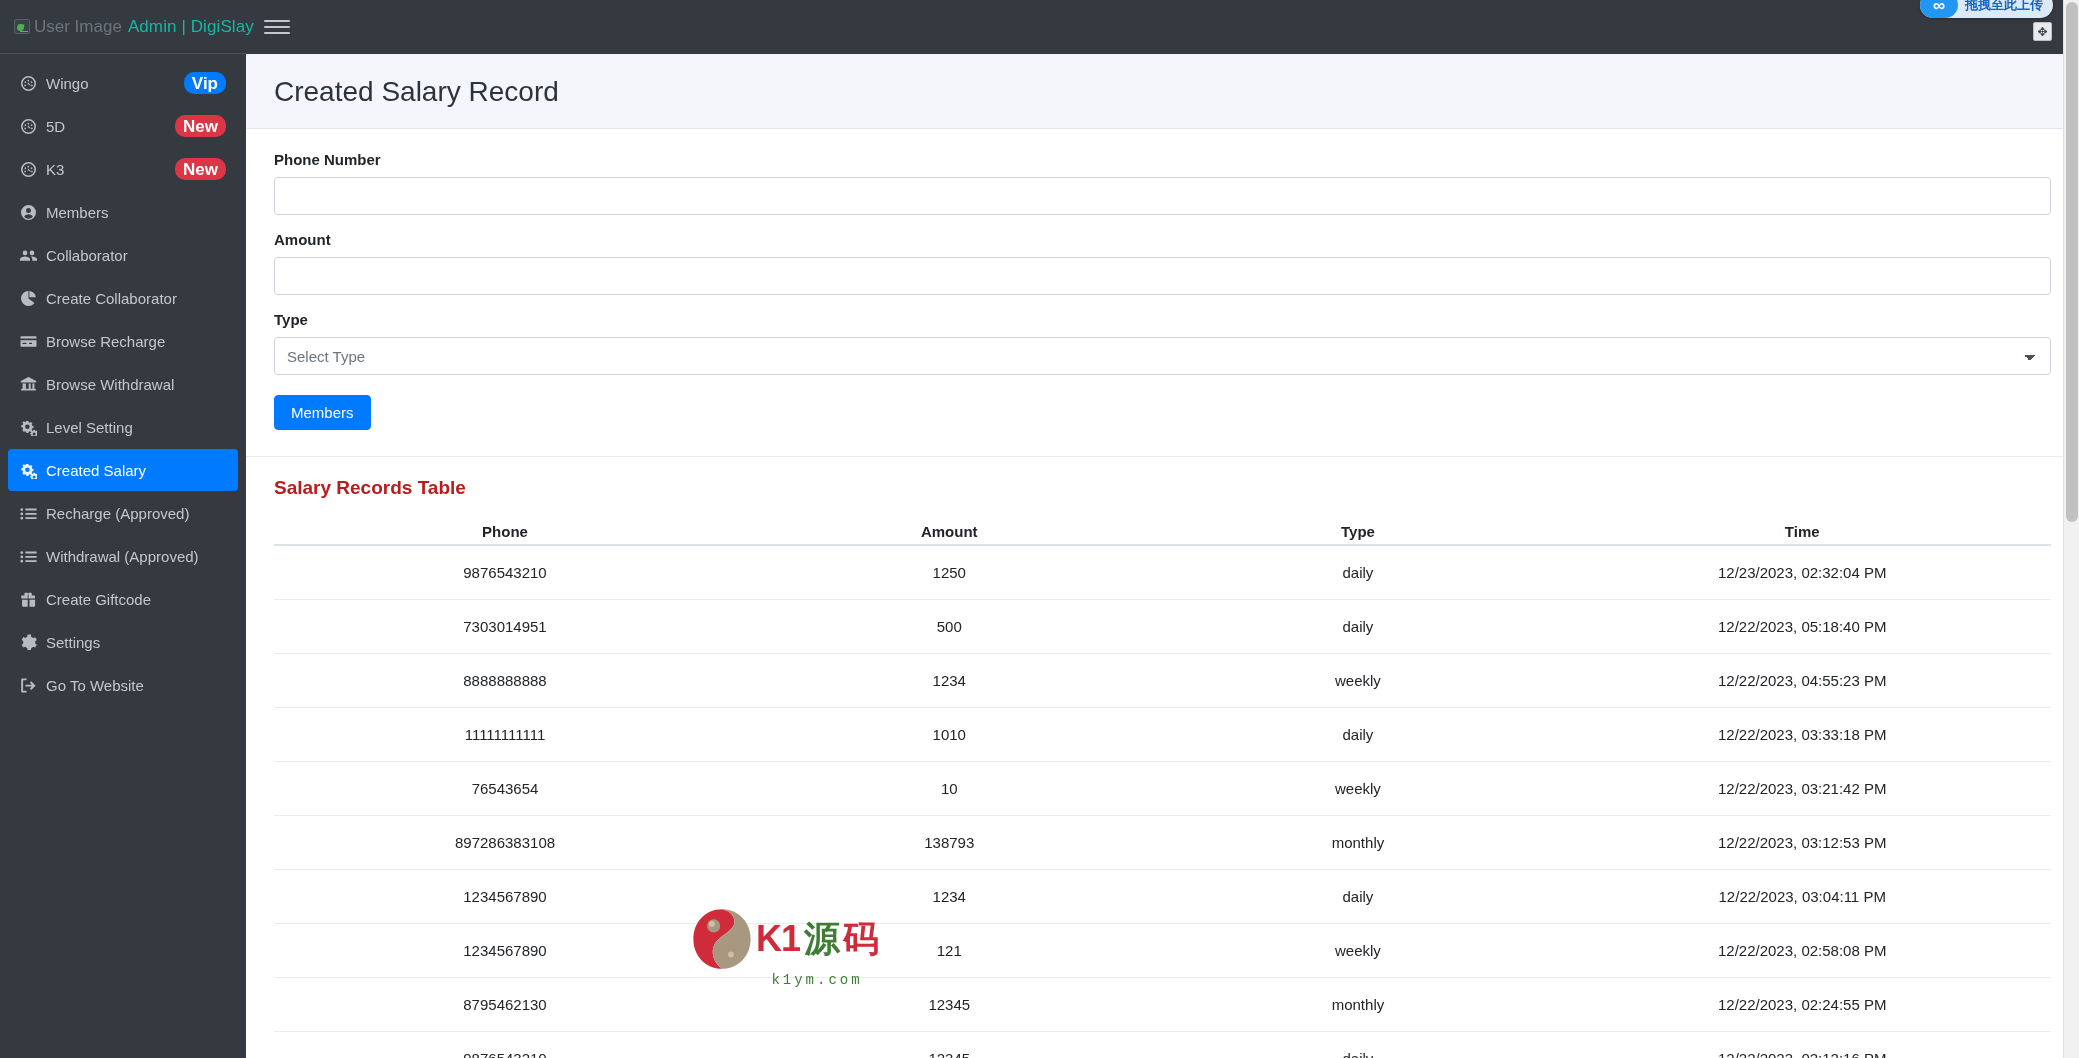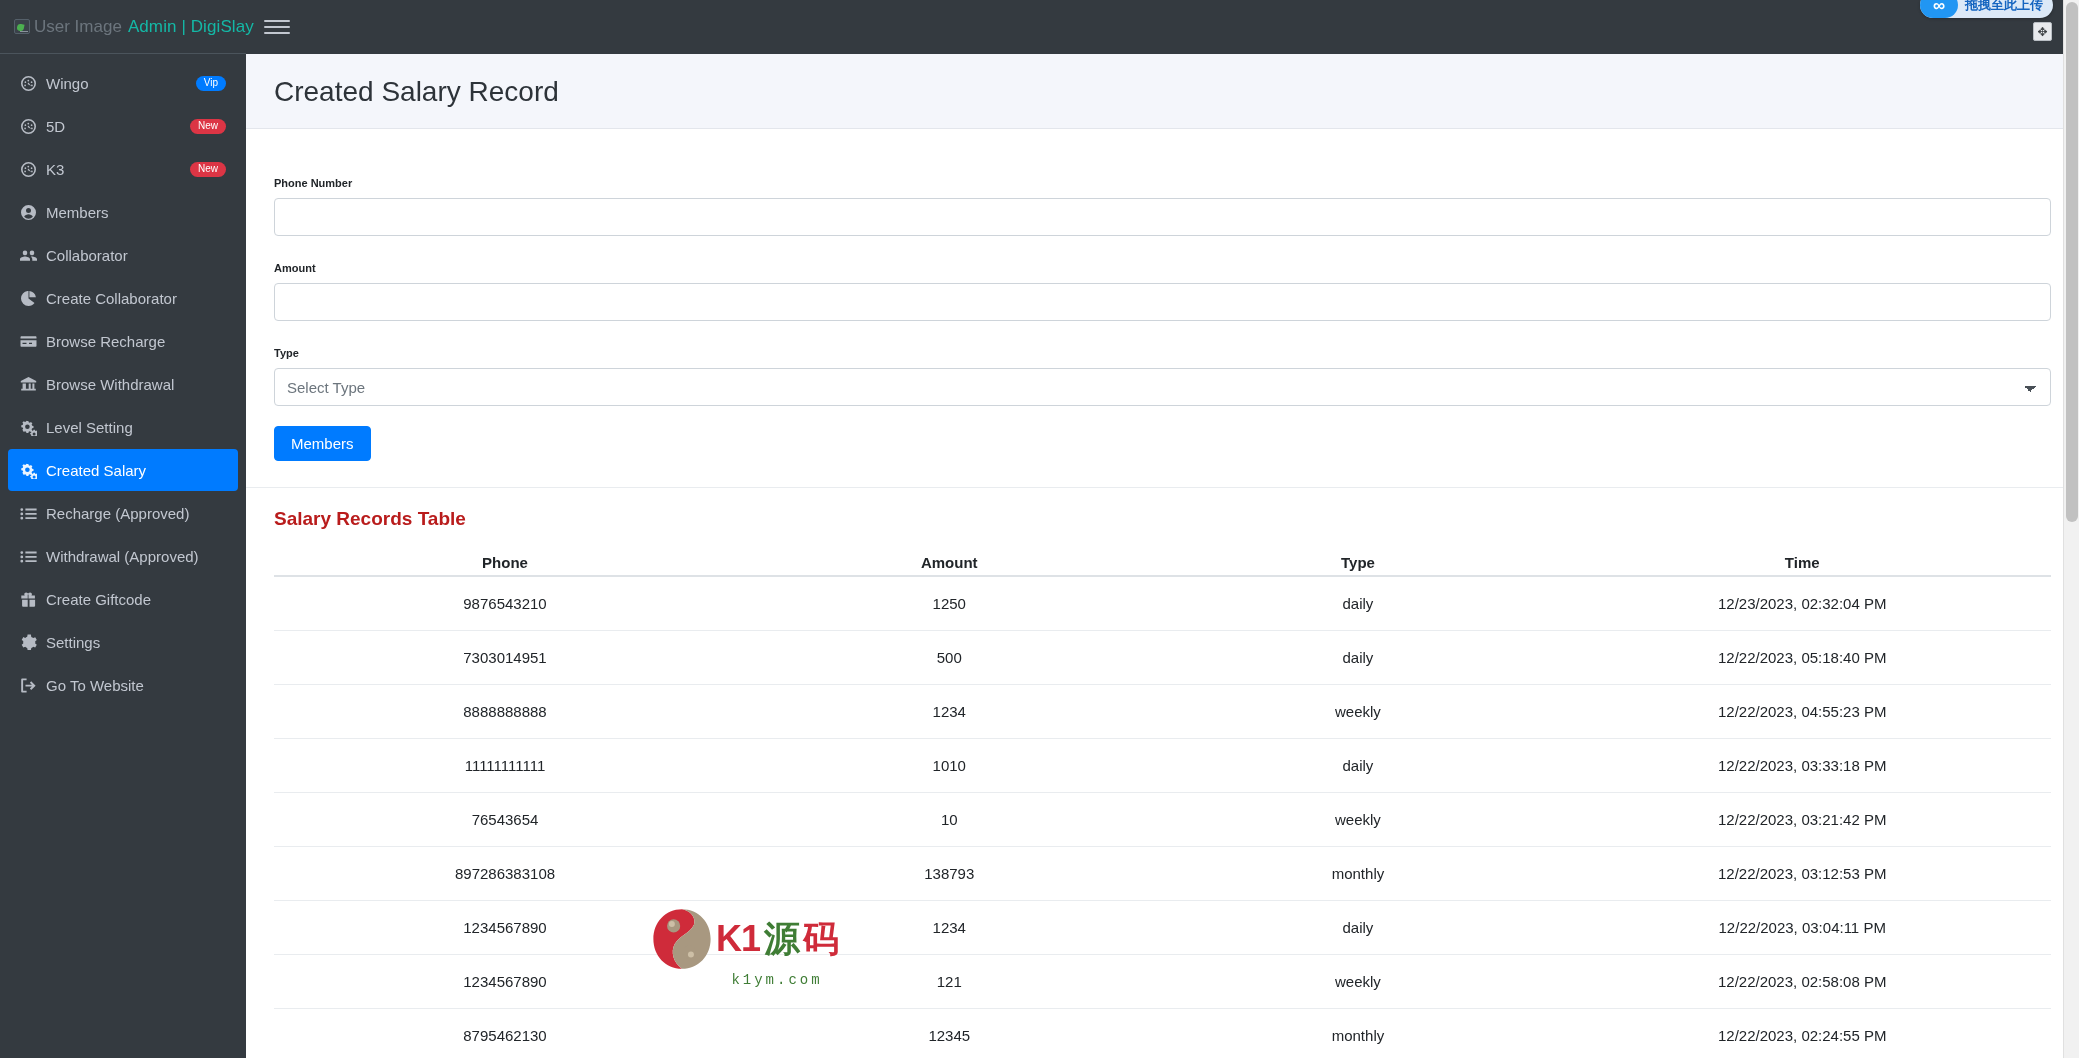--- a/index.html
+++ b/index.html
@@ -58,21 +58,21 @@
   }
   .nav-item.active { background: #007bff; color: #ffffff; }
   .nav-ico {
     width: 26px; min-width: 26px; height: 20px;
     display: inline-flex; align-items: center; justify-content: flex-start;
     color: inherit; opacity: .92;
   }
   .nav-ico svg { width: 17px; height: 17px; fill: currentColor; display:block; }
   .nav-label { flex: 1; white-space: nowrap; }
   .badge {
-    font-size: 10px; font-weight: normal; color: #fff;
+    font-size: 17px; font-weight: bold; color: #fff;
     border-radius: 10px; padding: 2.5px 8px; line-height: 1;
     margin-left: 8px;
   }
   .badge.vip { background: #007bff; }
   .badge.new { background: #dc3545; }
 
   
   .main { flex: 1; height: 1058px; position: relative; background: #f4f6f9; overflow: hidden; }
   .topbar {
     height: 54px; background: #343a40;
@@ -92,22 +92,22 @@
   .page-title { font-size: 28px; font-weight: 400; color: #2d3339; }
 
   .content { background:#ffffff; }
 
   .card-form {
     background: #fff; padding: 22px 28px 26px 28px;
     border-bottom: 1px solid #e9ecef;
   }
   .form-group { margin-bottom: 16px; }
   .form-label {
-    display: block; font-size: 11px; font-weight: bold;
-    color: #212529; margin-bottom: 9px; margin-top: 26px;
+    display: block; font-size: 15px; font-weight: bold;
+    color: #212529; margin-bottom: 9px;
   }
   .form-control {
     width: 100%; height: 38px;
     border: 1px solid #ced4da; border-radius: 4px;
     background: #fff; padding: 6px 12px;
     font-size: 15px; color: #495057;
     font-family: "Liberation Sans", sans-serif;
     outline: none;
   }
   .form-control::placeholder { color: #6c757d; }
@@ -146,21 +146,21 @@
     font-size: 15px; color: #212529; text-align: center;
     padding: 18px 12px; border-bottom: 1px solid #e9ecef;
   }
   th.col-phone, td.col-phone { width: 26%; }
   th.col-amount, td.col-amount { width: 24%; }
   th.col-type, td.col-type { width: 22%; }
   th.col-time, td.col-time { width: 28%; }
 
   
   .watermark {
-    position: absolute; left: 670px; top: 908px;
+    position: absolute; left: 710px; top: 908px;
     width: 150px; height: 92px;
     pointer-events: none; z-index: 30;
     display: flex; flex-direction: column; align-items: center;
   }
   .wm-row { display: flex; align-items: center; gap: 4px; }
   .wm-logo { width: 60px; height: 62px; }
   .wm-text { font-size: 36px; font-weight: bold; letter-spacing: -1px; line-height: 1; }
   .wm-k1 { color: #cf2b3a; }
   .wm-cn1 { color: #3f7d35; }
   .wm-cn2 { color: #cf2b3a; }

